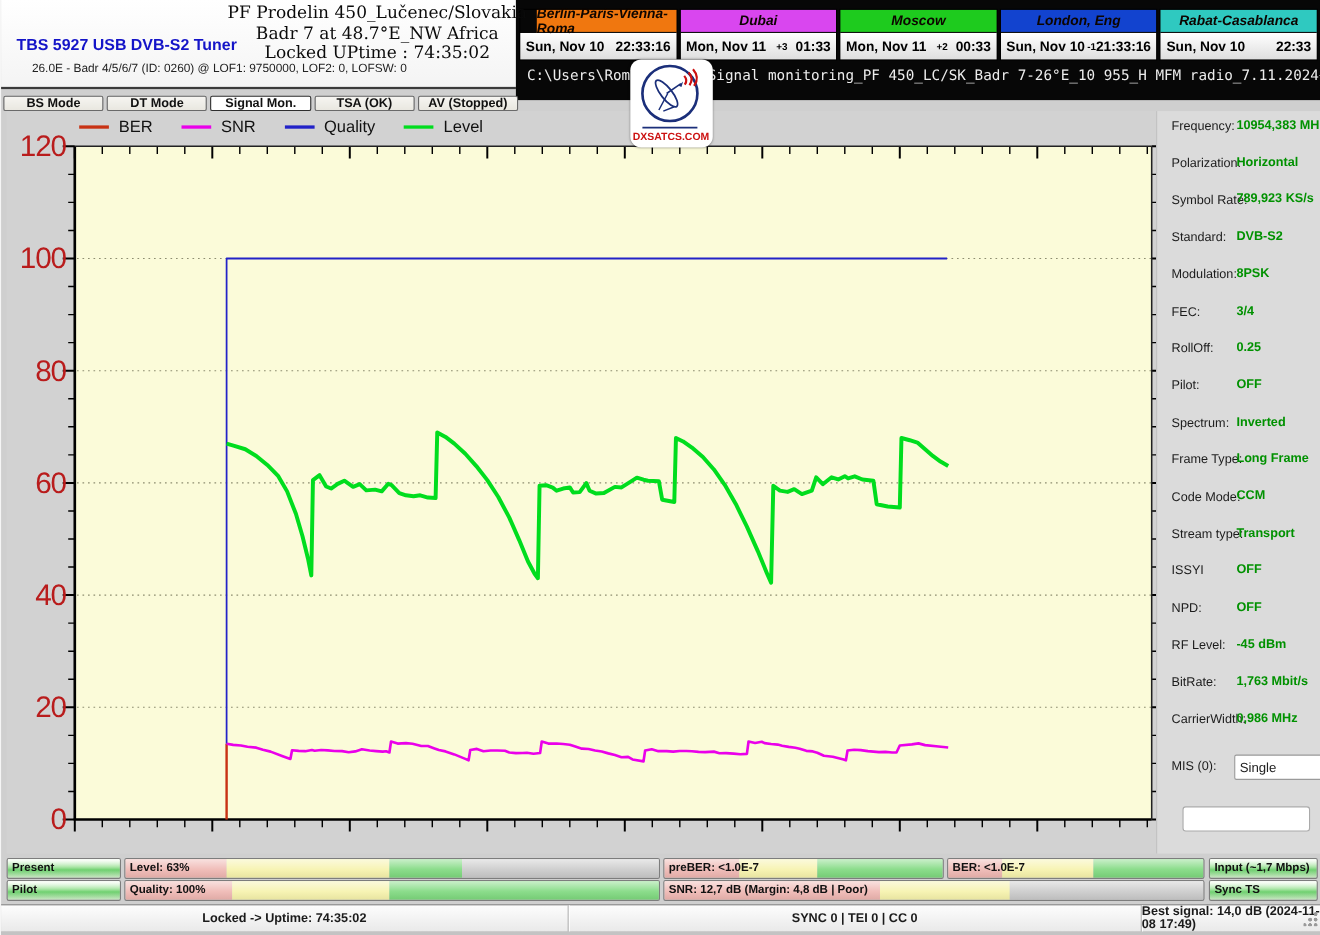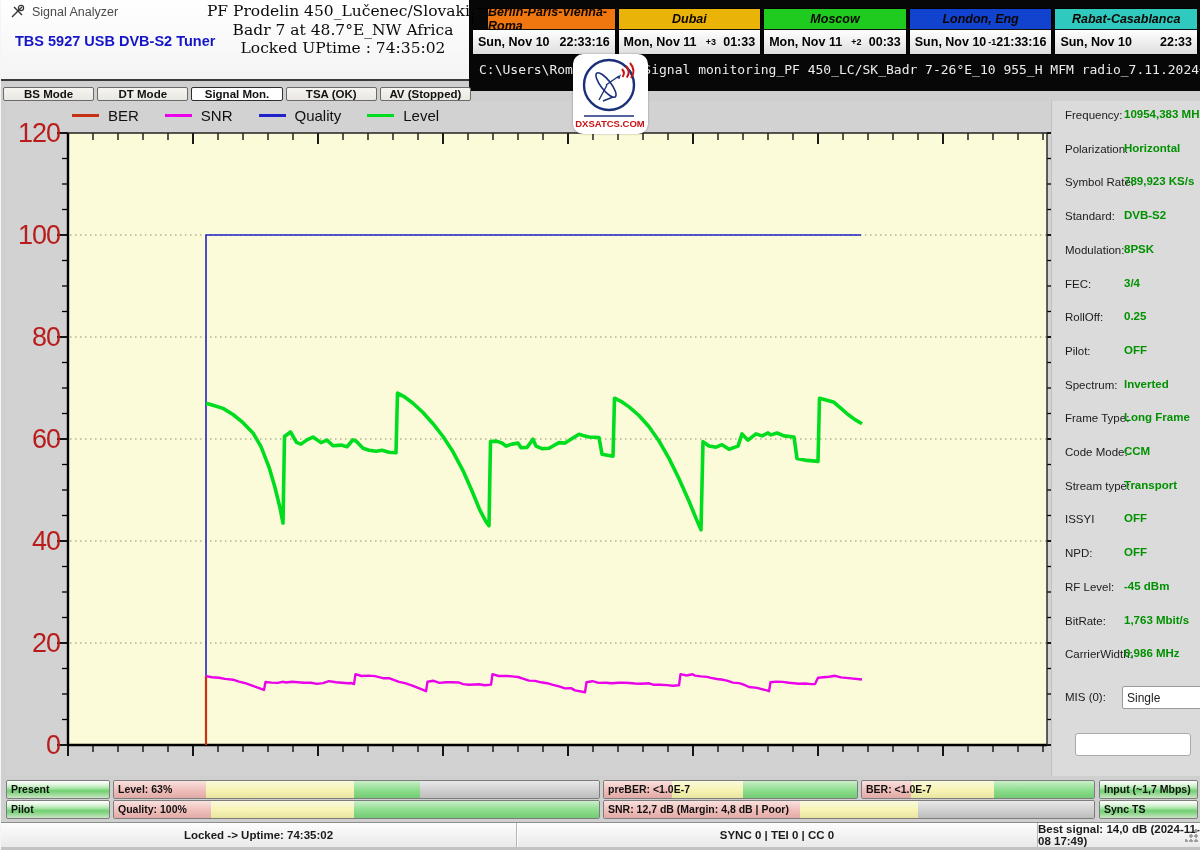--- a/index.html
+++ b/index.html
@@ -83,47 +83,41 @@
                 radial-gradient(circle at 11px 13px,#9a9a9a 1.5px,transparent 2px),
                 radial-gradient(circle at 6px 13px,#9a9a9a 1.5px,transparent 2px),
                 radial-gradient(circle at 1px 13px,#9a9a9a 1.5px,transparent 2px);}
 </style>
 </head>
 <body>
 
 <div class="app">
 
   <div class="left-win">
-    <div class="title-bar">
-      <svg width="16" height="16" viewBox="0 0 16 16">
-        <path d="M3 13 L13 3 M5 3 L13 11 M3 13 L8 8" stroke="#333" stroke-width="1.4" fill="none"></path>
-        <circle cx="12" cy="4" r="2.6" fill="none" stroke="#333" stroke-width="1.2"></circle>
-      </svg>
-      <span class="t">Signal Analyzer</span>
-    </div>
     <div class="tuner-name">TBS 5927 USB DVB-S2 Tuner</div>
+    <div class="tuner-details">26.0E - Badr 4/5/6/7 (ID: 0260) @ LOF1: 9750000, LOF2: 0, LOFSW: 0</div>
   </div>
 
   <div class="overlay-text" id="overlay-text">
       <div>PF Prodelin 450_Lučenec/Slovakia</div>
       <div>Badr 7 at 48.7°E_NW Africa</div>
       <div>Locked UPtime : 74:35:02</div>
     </div>
 
   <div class="console">
     <div class="clock-strip" id="clock-strip">
         <div class="clock-card">
           <div class="clock-head" style="background: rgb(240, 119, 15); margin-left: 15px;">Berlin-Paris-Vienna-Roma</div>
           <div class="clock-body">
             <span>Sun, Nov 10</span>
             <span>22:33:16</span>
           </div>
         </div>
         <div class="clock-card">
-          <div class="clock-head" style="background: #eab308;">Dubai</div>
+          <div class="clock-head" style="background: #d946ef;">Dubai</div>
           <div class="clock-body">
             <span>Mon, Nov 11</span>
             <span class="clock-offset">+3</span>
             <span>01:33</span>
           </div>
         </div>
         <div class="clock-card">
           <div class="clock-head" style="background: rgb(30, 203, 30);">Moscow</div>
           <div class="clock-body">
             <span>Mon, Nov 11</span>

